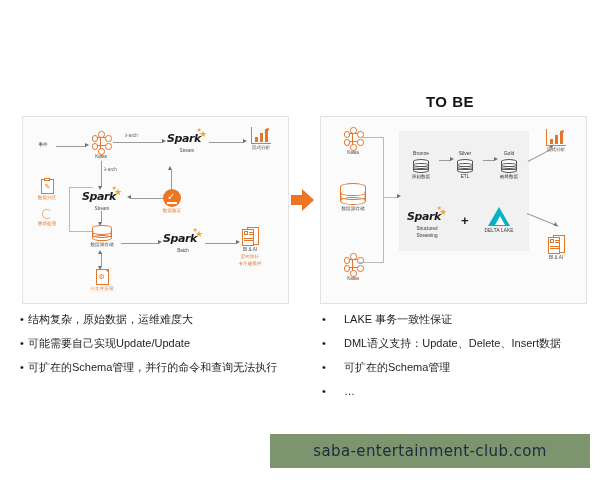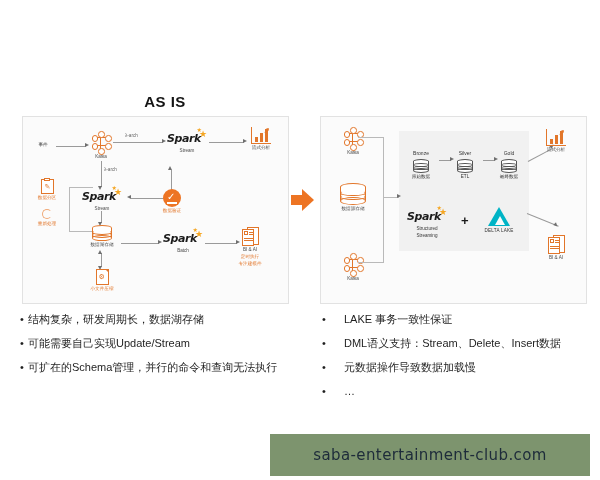--- a/index.html
+++ b/index.html
@@ -143,34 +143,33 @@
   .bullet{
     display:flex;align-items:flex-start;margin-bottom:9px;
     font-size:11px;color:#1f1f1f;line-height:1.35;
   }
   .bullet .dot{width:12px;flex:0 0 12px;text-align:center;color:#1f1f1f;font-size:11px;}
   #to-be-bullets .bullet .dot{width:22px;flex:0 0 22px;text-align:left;padding-left:4px;}
   .bullet .btxt{flex:1;}
 
   
   #watermark{
-    position:absolute;left:270px;top:434px;width:320px;height:42px;
+    position:absolute;left:270px;top:434px;width:320px;height:34px;
     background:#7d946e;display:flex;align-items:center;justify-content:center;
   }
   #watermark .wtxt{
     font-size:15px;color:#1d2b3a;letter-spacing:.4px;
     font-family:"DejaVu Sans",sans-serif;
   }
 </style>
 </head>
 <body>
 
 <div class="slide">
 
-  <div class="panel-title" id="as-is-title">AS IS</div>
 
   <div class="panel" id="as-is-panel">
 
     <div class="node" style="left:8px;top:24px;width:24px;">
       <div class="cap dark">事件</div>
     </div>
     <div class="ln h" style="left:33px;top:29px;width:30px;"></div>
     <div class="arrowhead ah-r" style="left:62px;top:26.4px;"></div>
 
     <div class="node" style="left:66px;top:14px;width:24px;">
@@ -318,20 +317,21 @@
       <div class="cap orange">定时执行</div>
       <div class="cap orange">专注建模件</div>
     </div>
   </div>
 
   <div id="transition-arrow">
     <div class="shaft"></div>
       <div class="head"></div>
   </div>
 
+  <div class="panel-title" id="to-be-title">TO BE</div>
 
   <div class="panel" id="to-be-panel">
 
     <div style="position:absolute;left:78px;top:14px;width:130px;height:120px;background:#f1f1f1;"></div>
 
     <div class="node" style="left:12px;top:10px;width:40px;">
       <div class="kafka">
         <b style="left:9px;top:2px;width:1.2px;height:18px;"></b>
         <b style="left:4px;top:6px;width:12px;height:1.2px;"></b>
         <b style="left:4px;top:14px;width:12px;height:1.2px;"></b>
@@ -467,44 +467,44 @@
         <div class="li2" style="top:10.5px;"></div>
         <div class="li2" style="top:13px;"></div>
       </div>
       <div class="cap">BI &amp; AI</div>
     </div>
   </div>
 
   <div class="bullets" id="as-is-bullets">
     <div class="bullet">
       <span class="dot">•</span>
-      <span class="btxt">结构复杂，研发周期长，数据湖存储</span>
-    </div>
-    <div class="bullet">
-      <span class="dot">•</span>
-      <span class="btxt">可能需要自己实现Update/Stream</span>
+      <span class="btxt">结构复杂，原始数据，运维难度大</span>
+    </div>
+    <div class="bullet">
+      <span class="dot">•</span>
+      <span class="btxt">可能需要自己实现Update/Update</span>
     </div>
     <div class="bullet">
       <span class="dot">•</span>
       <span class="btxt">可扩在的Schema管理，并行的命令和查询无法执行</span>
     </div>
   </div>
 
   <div class="bullets" id="to-be-bullets">
     <div class="bullet">
       <span class="dot">•</span>
       <span class="btxt">LAKE 事务一致性保证</span>
     </div>
     <div class="bullet">
       <span class="dot">•</span>
-      <span class="btxt">DML语义支持：Stream、Delete、Insert数据</span>
-    </div>
-    <div class="bullet">
-      <span class="dot">•</span>
-      <span class="btxt">元数据操作导致数据加载慢</span>
+      <span class="btxt">DML语义支持：Update、Delete、Insert数据</span>
+    </div>
+    <div class="bullet">
+      <span class="dot">•</span>
+      <span class="btxt">可扩在的Schema管理</span>
     </div>
     <div class="bullet">
       <span class="dot">•</span>
       <span class="btxt">…</span>
     </div>
   </div>
 
   <div id="watermark">
     <span class="wtxt">saba-entertainment-club.com</span>
   </div>

